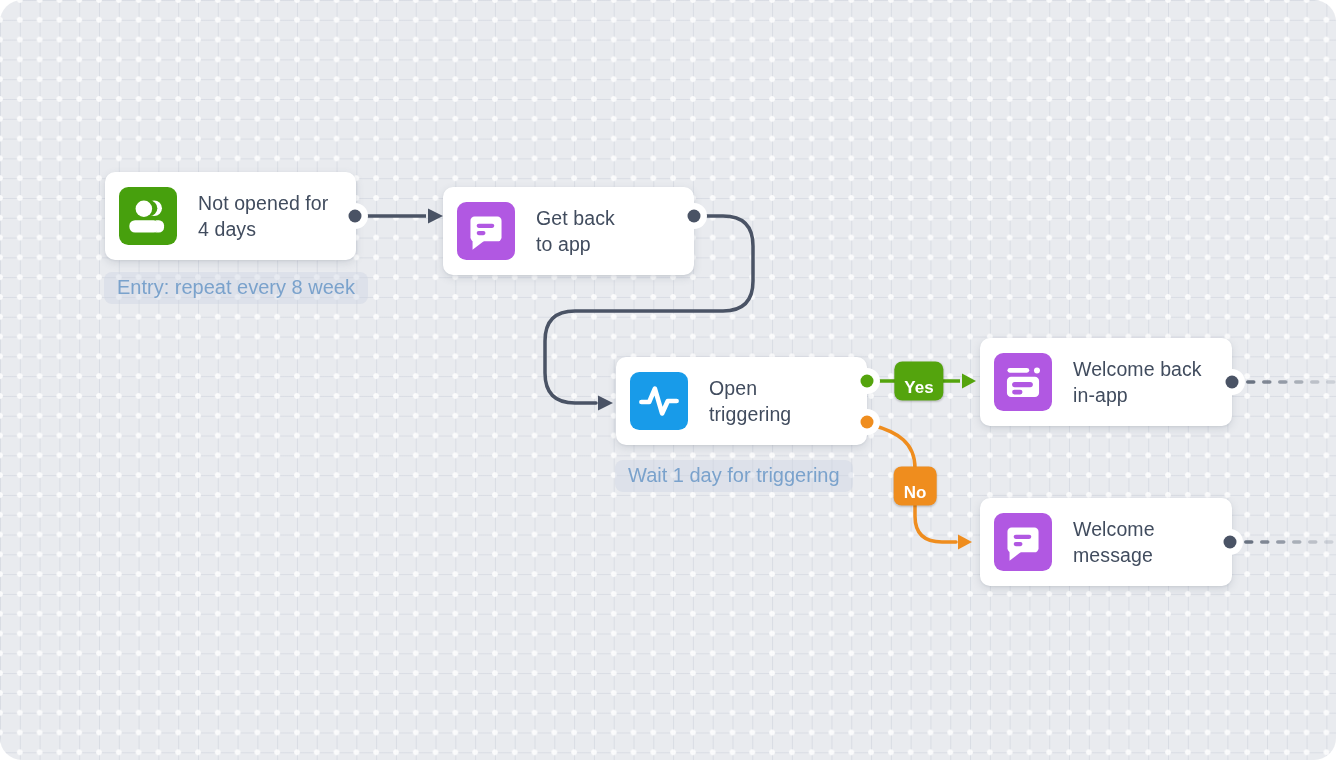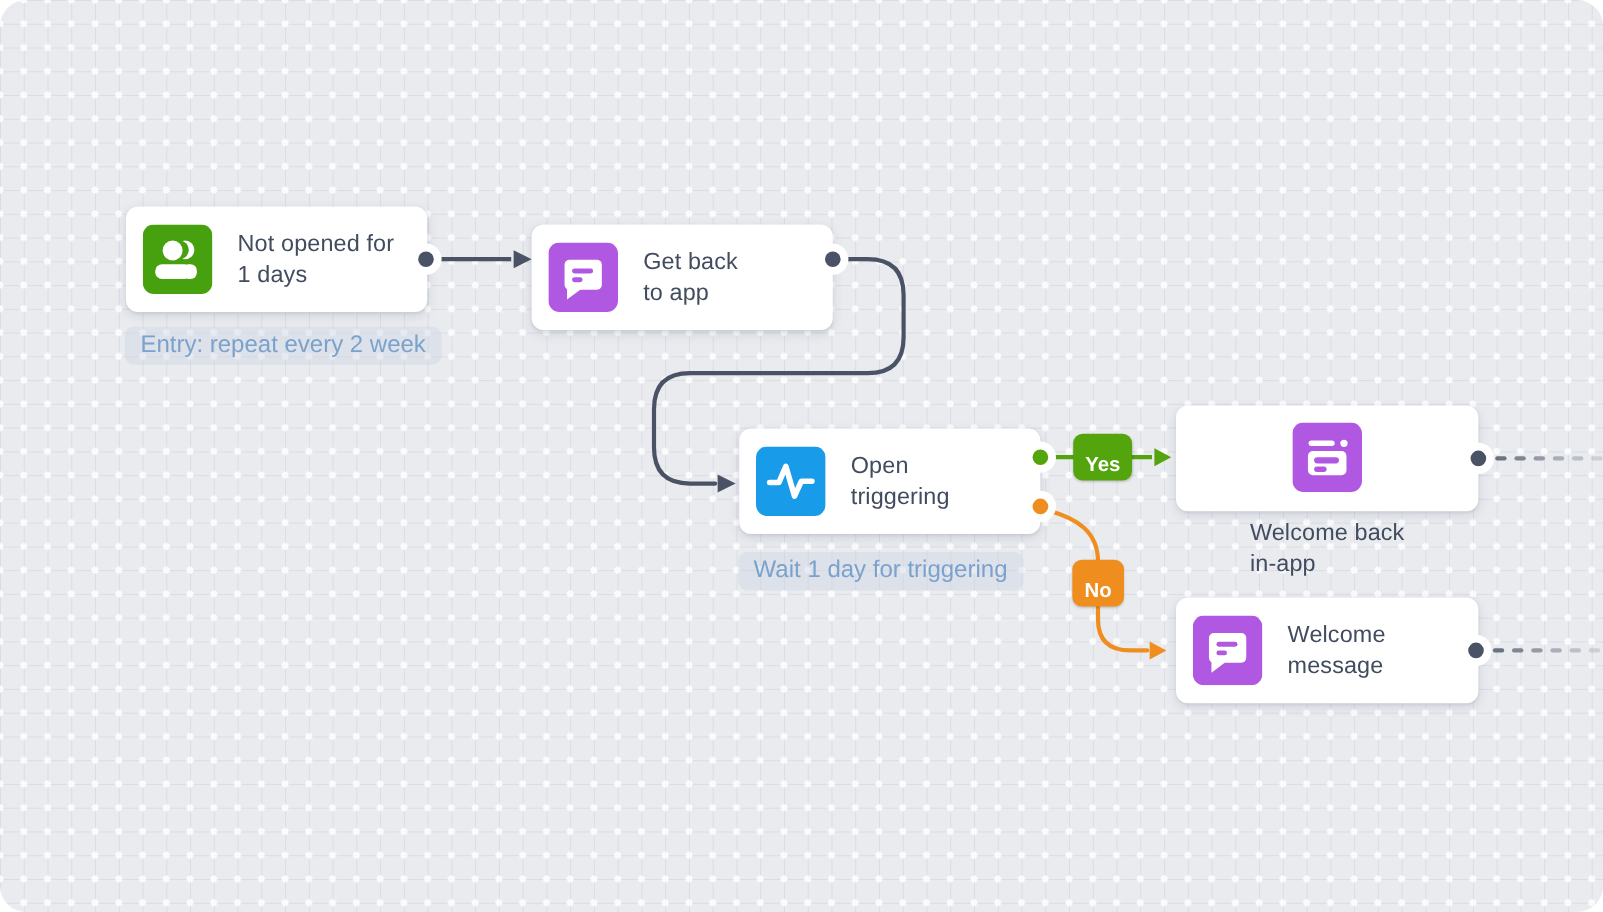--- a/index.html
+++ b/index.html
@@ -58,21 +58,21 @@
       <rect x="0" y="0" width="56" height="56" rx="9" fill="#47A00D"></rect>
       <circle cx="34" cy="20.5" r="7.5" fill="#ffffff"></circle>
       <circle cx="29.5" cy="20.5" r="7.5" fill="#47A00D"></circle>
       <rect x="26" y="32" width="17.5" height="12" rx="5" fill="#ffffff"></rect>
       <rect x="19" y="30" width="18" height="16" rx="6" fill="#47A00D"></rect>
       <circle cx="24" cy="21" r="8" fill="#ffffff"></circle>
       <rect x="10" y="32" width="29" height="12" rx="5.5" fill="#ffffff"></rect>
     </svg>
     <div class="title">
       <div>Not opened for</div>
-      <div>1 days</div>
+      <div>4 days</div>
     </div>
   </div>
 
   <div class="node" style="left:443px;top:172px;margin-top:15px;">
     <svg class="icon" viewBox="0 0 56 56">
       <rect x="0" y="0" width="56" height="56" rx="9" fill="#B158E2"></rect>
       <rect x="13" y="14" width="30" height="24" rx="4" fill="#ffffff"></rect>
       <path d="M 15 34 L 15 46 L 27 37 Z" fill="#ffffff"></path>
       <rect x="19" y="21" width="17" height="4" rx="2" fill="#B158E2"></rect>
       <rect x="19" y="28" width="8.5" height="4" rx="2" fill="#B158E2"></rect>
@@ -87,21 +87,21 @@
     <svg class="icon" viewBox="0 0 56 56">
       <rect x="0" y="0" width="56" height="56" rx="9" fill="#189BE9"></rect>
       <path d="M 11 29 H 18.5 L 24 16 L 31 40 L 36.5 28 H 45" fill="none" stroke="#ffffff" stroke-width="4.5" stroke-linecap="round" stroke-linejoin="round"></path>
     </svg>
     <div class="title">
       <div>Open</div>
       <div>triggering</div>
     </div>
   </div>
 
-  <div class="node" style="left:980px;top:338px;width:252px;flex-direction:column;">
+  <div class="node" style="left:980px;top:338px;width:252px;">
     <svg class="icon" viewBox="0 0 56 56">
       <rect x="0" y="0" width="56" height="56" rx="9" fill="#B158E2"></rect>
       <rect x="13" y="14.5" width="21" height="4.5" rx="2.25" fill="#ffffff"></rect>
       <circle cx="41.5" cy="16.8" r="2.9" fill="#ffffff"></circle>
       <rect x="12.5" y="23" width="31" height="19.5" rx="4" fill="#ffffff"></rect>
       <rect x="17.5" y="28" width="20" height="5" rx="2.5" fill="#B158E2"></rect>
       <rect x="17.5" y="35.5" width="10" height="4.5" rx="2.25" fill="#B158E2"></rect>
     </svg>
     <div class="title">
       <div>Welcome back</div>
@@ -116,21 +116,21 @@
       <path d="M 15 34 L 15 46 L 27 37 Z" fill="#ffffff"></path>
       <rect x="19" y="21" width="17" height="4" rx="2" fill="#B158E2"></rect>
       <rect x="19" y="28" width="8.5" height="4" rx="2" fill="#B158E2"></rect>
     </svg>
     <div class="title">
       <div>Welcome</div>
       <div>message</div>
     </div>
   </div>
 
-  <div class="annotation" style="left:104px;top:272px;">Entry: repeat every 2 week</div>
+  <div class="annotation" style="left:104px;top:272px;">Entry: repeat every 8 week</div>
   <div class="annotation" style="left:615px;top:460px;text-align:right;">Wait 1 day for triggering</div>
 
   <svg class="wires" width="1336" height="760" viewBox="0 0 1336 760">
 
     <path d="M 362 216 H 426" fill="none" stroke="#4a5365" stroke-width="3.5"></path>
     <polygon points="443,216 428,208.5 428,223.5" fill="#4a5365"></polygon>
 
     <path d="M 700 216 H 723 Q 753 216 753 246 V 281 Q 753 311 723 311 H 575 Q 545 311 545 341 V 373 Q 545 403 575 403 H 596" fill="none" stroke="#4a5365" stroke-width="3.5" stroke-linecap="round"></path>
     <polygon points="613,403 598,395.5 598,410.5" fill="#4a5365"></polygon>
 

